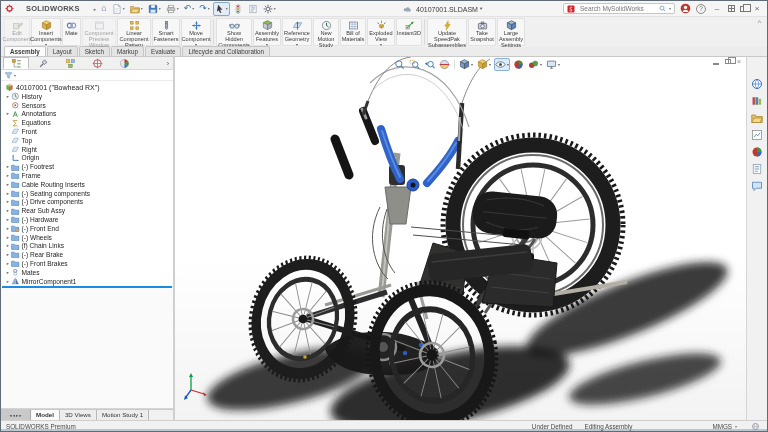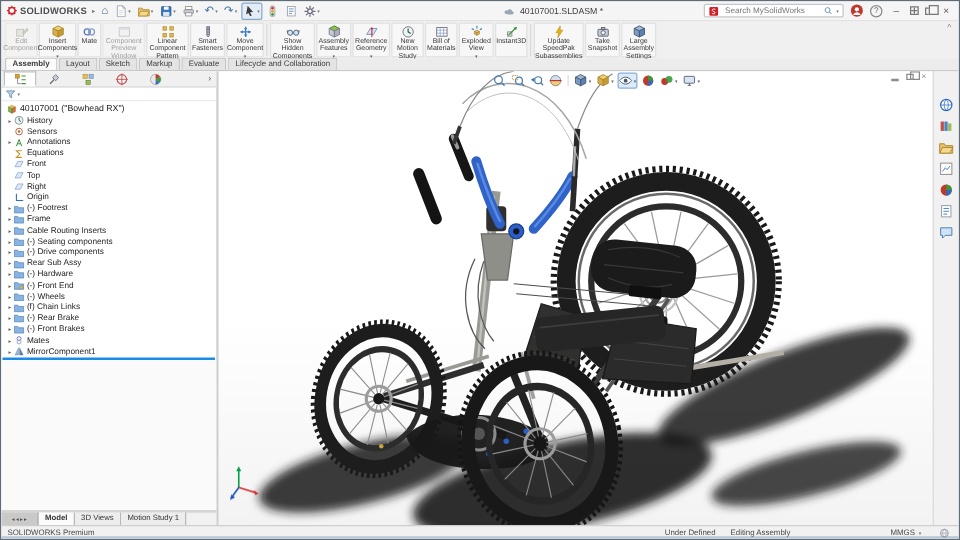--- a/index.html
+++ b/index.html
@@ -1,21 +1,21 @@
 <!DOCTYPE html>
 <html><head>
 <meta charset="utf-8">
 <style>
   html,body{margin:0;padding:0;background:#d8d8d8;font-family:"Liberation Sans",sans-serif;}
   *{box-sizing:border-box;-webkit-font-smoothing:antialiased;}
   .app{width:768px;height:432px;position:relative;background:#f0f0f1;border:1px solid #5f6b77;overflow:hidden;display:flex;flex-direction:column;}
   svg.ic{display:block;flex:none;}
   
   .titlebar{height:16px;flex:none;display:flex;align-items:center;background:#f5f5f6;border-bottom:1px solid #e2e2e2;padding:0 4px;position:relative;}
-  .brand{display:flex;align-items:center;gap:2px;}
+  .brand{display:flex;align-items:center;gap:12px;}
   .brand-name{font-size:7.5px;font-weight:bold;color:#4d4f53;letter-spacing:.2px;}
   .brand-arrow{font-size:5px;color:#777;margin:0 3px 0 2px;}
   .qa{display:flex;align-items:center;gap:1px;}
   .qabtn{display:flex;align-items:center;padding:1px;border:1px solid transparent;border-radius:2px;}
   .qabtn .dd{font-size:4px;color:#777;margin-left:1px;}
   .qabtn.sel{background:#e3edf7;border-color:#8aa8c8;}
   .glyph{font-size:9px;color:#3f5e80;line-height:1;}
   .doc-title{position:absolute;left:402px;top:0;height:16px;display:flex;align-items:center;gap:3px;font-size:7px;color:#3c3c3c;}
   .tb-right{margin-left:auto;display:flex;align-items:center;gap:5px;}
   .searchbox{display:flex;align-items:center;gap:3px;width:112px;height:11px;background:#fff;border:1px solid #c4c6c8;border-radius:2px;padding:0 3px;}

